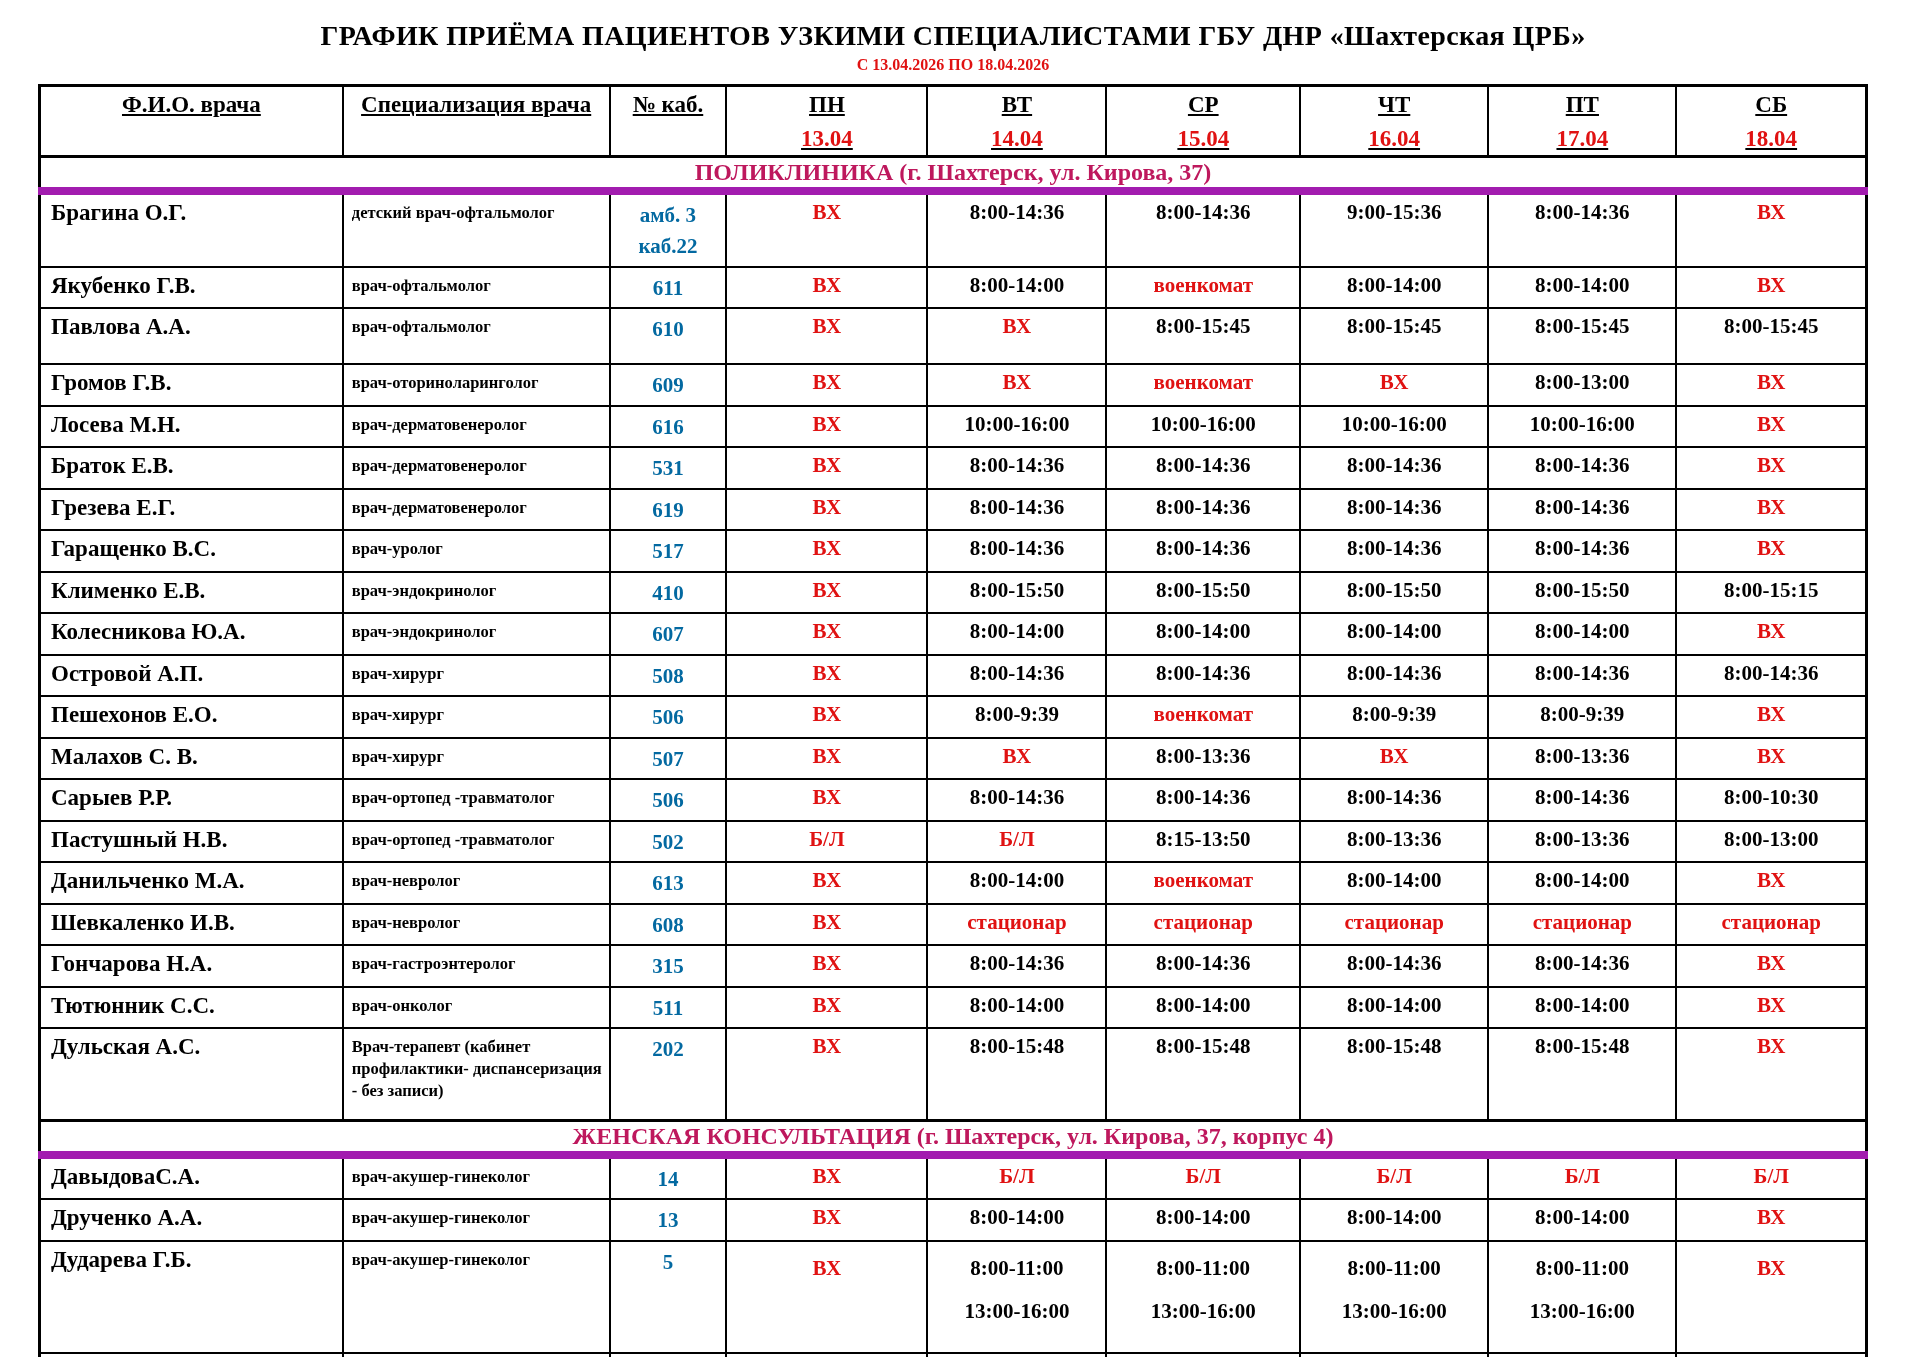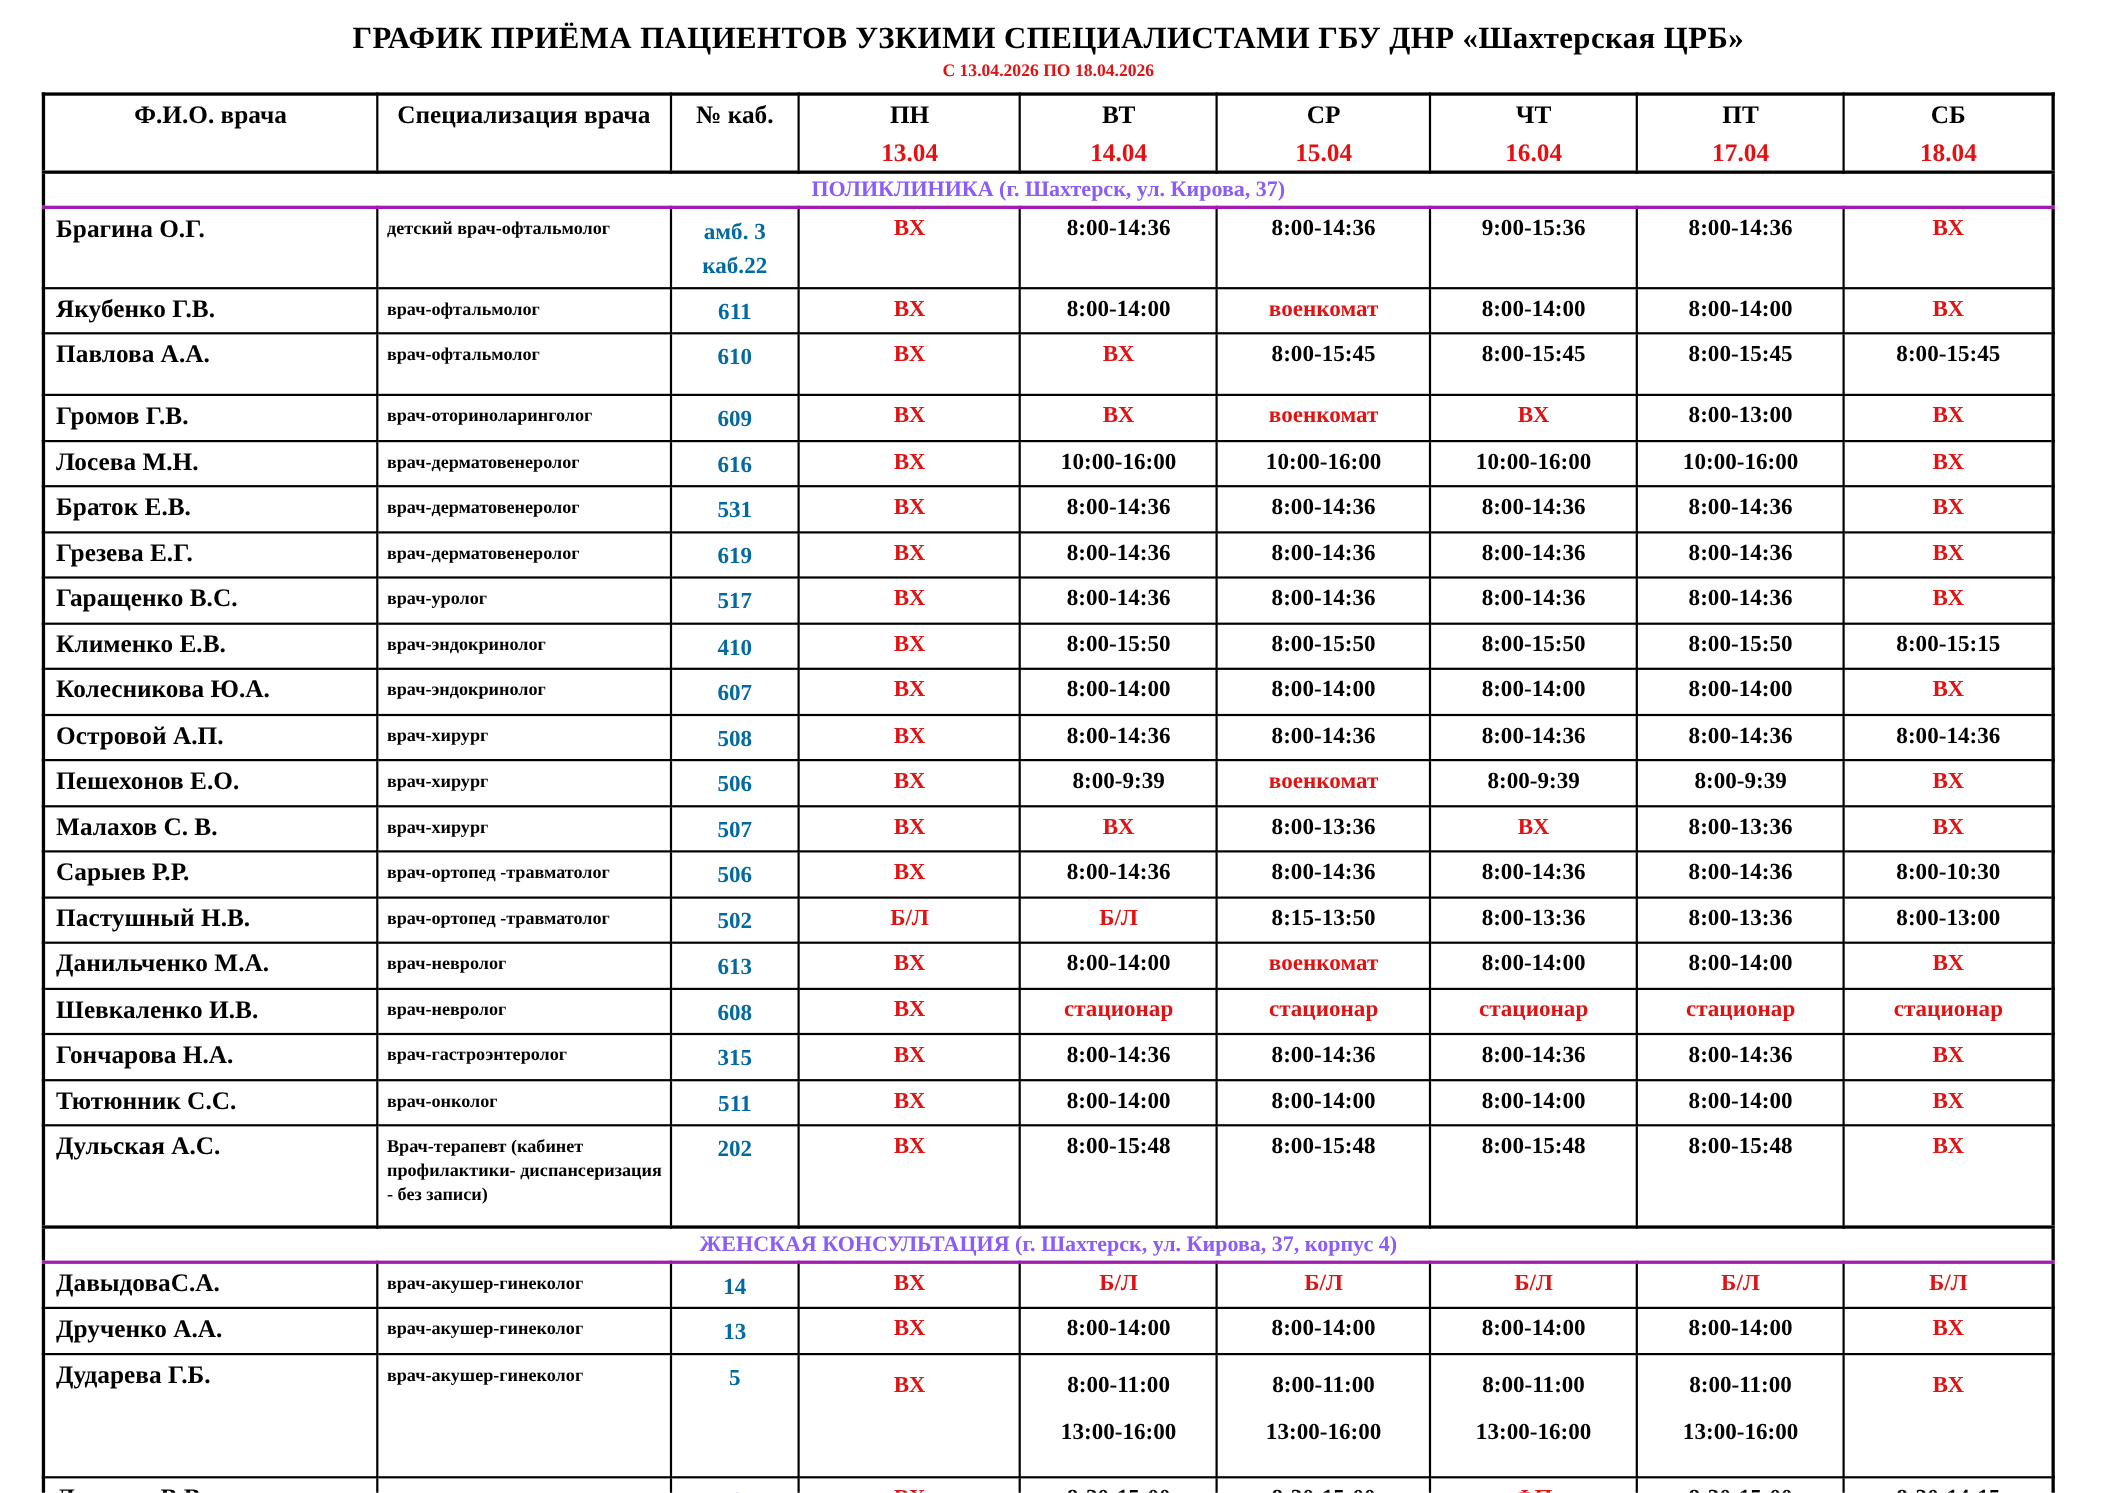--- a/index.html
+++ b/index.html
@@ -20,28 +20,28 @@
     text-align: center; font-size: 16px; color: #e01212; margin: 0 0 10px 0;
   }
 
   table.schedule {
     width: 100%; border-collapse: collapse; table-layout: fixed;
     border: 3px solid #000;
   }
   th, td { border: 2px solid #000; vertical-align: top; padding: 3px 4px; }
 
   thead th { height: 56px; font-size: 23px; text-align: center; padding-top: 5px; }
-  thead tr { border-bottom: 3px solid #3b82f6; }
+  thead tr { border-bottom: 3px solid #3b82f6; text-decoration: underline; }
   .day-name { color: #000; line-height: 1.1; }
   .day-date { color: #e01212; margin-top: 9px; line-height: 1.1; }
 
   tr.section-row td {
-    color: #8b5cf6; font-size: 20px; text-align: center;
+    color: #be185d; font-size: 24px; text-align: center;
     height: 32px; vertical-align: middle; padding: 1px 4px;
-    border-top: 3px solid #000; border-bottom: 3px solid #a21caf;
+    border-top: 3px solid #000; border-bottom: 8px solid #a21caf;
   }
 
   td.name  { font-size: 23px; padding-left: 10px; padding-top: 5px; white-space: nowrap; overflow: hidden; }
   td.spec  { font-size: 16.5px; padding-left: 8px; padding-top: 7px; line-height: 1.32; }
   td.room  { color: #0369a1; font-size: 21px; text-align: center; white-space: pre-line; line-height: 1.5; padding-top: 5px; }
   td.cell  { font-size: 21px; text-align: center; white-space: pre-line; padding-top: 5px; }
   td.cell.red { color: #e01212; }
 
   tbody td { height: 34px; }
   tr.r-md  td { height: 56px; }

